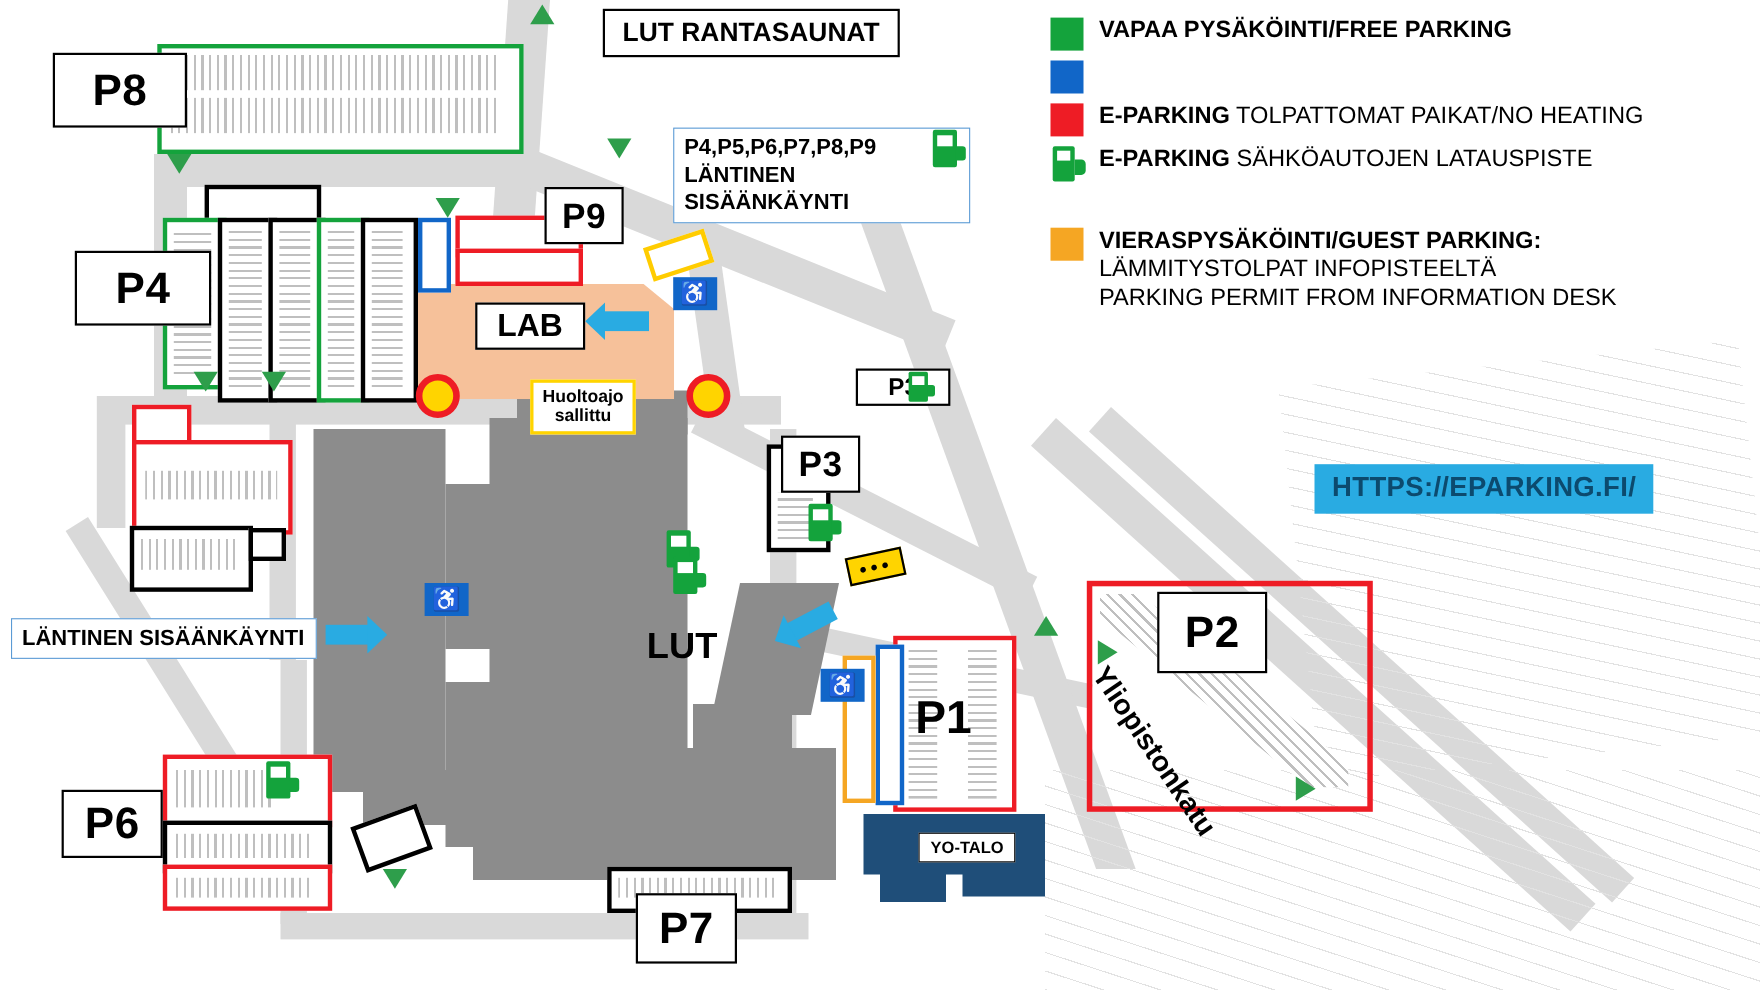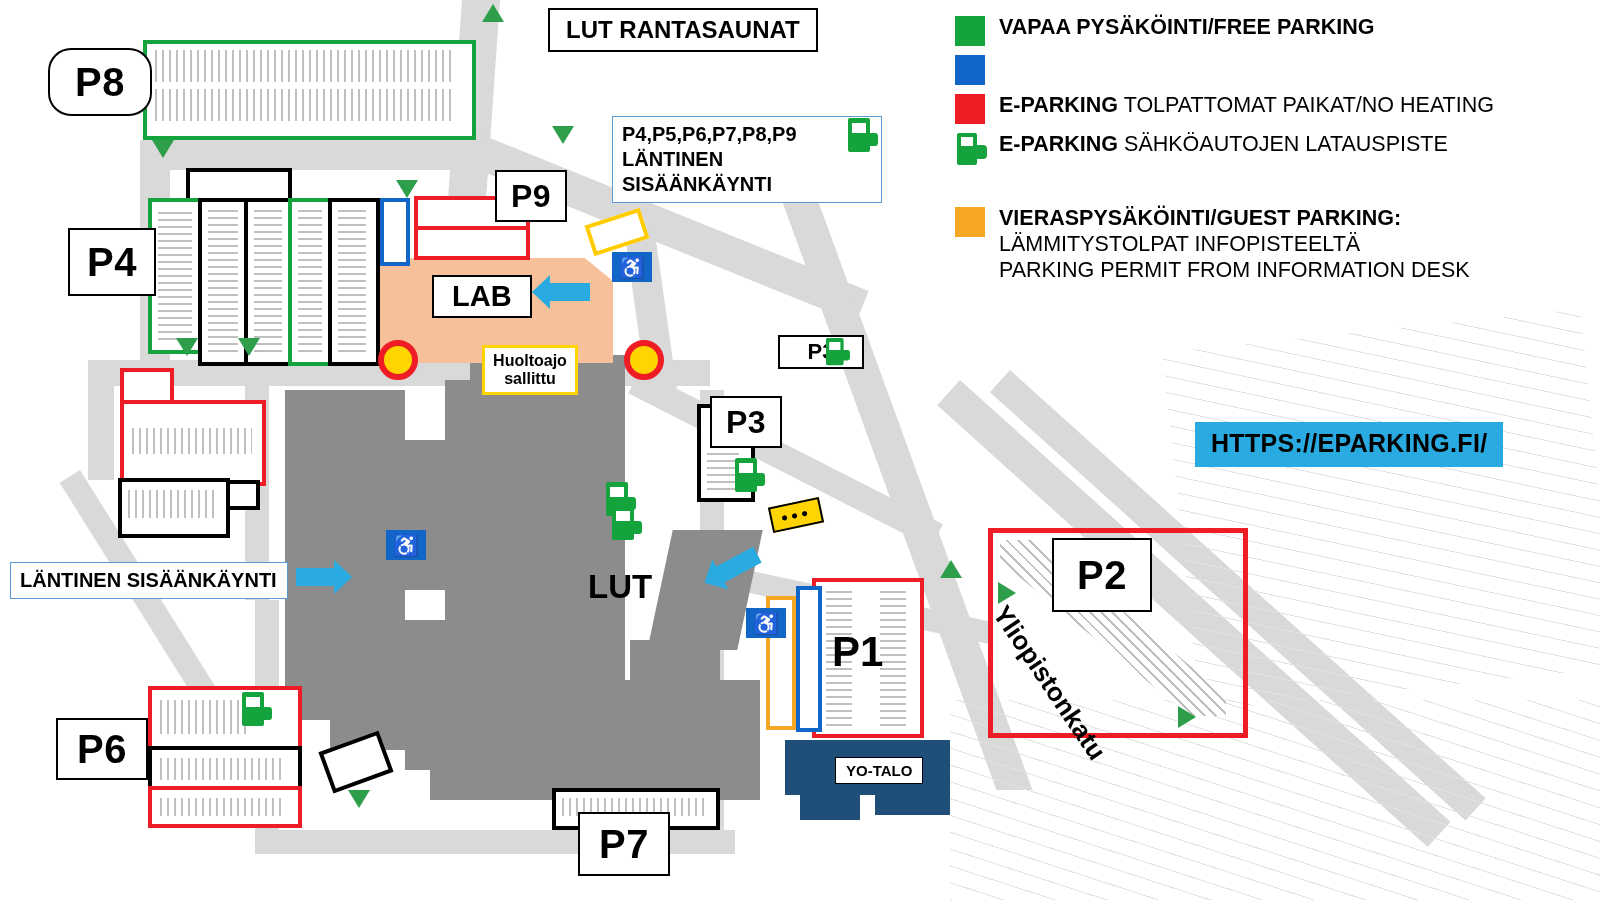--- a/index.html
+++ b/index.html
@@ -128,21 +128,21 @@
     width: 10px; height: 14px;
     background: #14a33c;
     border-radius: 0 4px 4px 0;
   }
 
   #url-badge {
     position: absolute;
     left: 1195px;
     top: 422px;
     background: #29abe2;
-    color: #000000;
+    color: #0c4a6e;
     font-weight: bold;
     font-size: 25px;
     padding: 7px 16px 9px 16px;
     letter-spacing: 0.3px;
   }
 
   
   .arrow-green {
     position: absolute;
     width: 0; height: 0;
@@ -360,41 +360,41 @@
 
   <div class="yo-talo-bldg" style="left:785px; top:740px; width:165px; height:55px;"></div>
   <div class="yo-talo-bldg" style="left:800px; top:790px; width:60px; height:30px;"></div>
   <div class="yo-talo-bldg" style="left:875px; top:790px; width:75px; height:25px;"></div>
   <div class="yo-talo-label" style="left:835px; top:757px;">YO-TALO</div>
 
   <div class="lot-fill brd-green" style="left:143px; top:40px; width:325px; height:92px;">
     <div class="hatch" style="left:8px; top:6px; width:300px; height:32px;"></div>
     <div class="hatch" style="left:8px; top:45px; width:300px; height:32px;"></div>
   </div>
-  <div class="label-box plot-label" style="left:48px; top:48px; width:104px; height:68px;border-radius:23px;">P8</div>
+  <div class="label-box plot-label" style="left:48px; top:48px; width:122px; height:68px;">P8</div>
 
   <div class="lot-fill brd-black" style="left:186px; top:168px; width:98px; height:28px;"></div>
 
   <div class="lot-fill brd-green" style="left:148px; top:198px; width:50px; height:148px;">
     <div class="hatch-h" style="left:6px; top:6px; width:34px; height:132px;"></div>
   </div>
   <div class="lot-fill brd-black" style="left:198px; top:198px; width:46px; height:160px;">
     <div class="hatch-h" style="left:6px; top:6px; width:30px; height:144px;"></div>
   </div>
   <div class="lot-fill brd-black" style="left:244px; top:198px; width:44px; height:160px;">
     <div class="hatch-h" style="left:6px; top:6px; width:28px; height:144px;"></div>
   </div>
   <div class="lot-fill brd-green" style="left:288px; top:198px; width:40px; height:160px;">
     <div class="hatch-h" style="left:6px; top:6px; width:24px; height:144px;"></div>
   </div>
   <div class="lot-fill brd-black" style="left:328px; top:198px; width:44px; height:160px;">
     <div class="hatch-h" style="left:6px; top:6px; width:28px; height:144px;"></div>
   </div>
   <div class="lot-fill brd-blue" style="left:380px; top:198px; width:22px; height:60px;"></div>
-  <div class="label-box plot-label" style="left:68px; top:228px; width:88px; height:68px;">P4</div>
+  <div class="label-box plot-label" style="left:68px; top:228px; width:124px; height:68px;">P4</div>
 
   <div class="lot-fill brd-red" style="left:414px; top:196px; width:108px; height:30px;"></div>
   <div class="lot-fill brd-red" style="left:414px; top:226px; width:108px; height:26px;"></div>
   <div class="label-box plot-label" style="left:495px; top:170px; width:72px; height:52px; font-size:32px;">P9</div>
 
   <div class="lot-fill brd-yellow" style="left:588px; top:216px; width:50px; height:24px; transform:rotate(-18deg);"></div>
 
   <div class="lot-fill brd-red" style="left:120px; top:368px; width:46px; height:34px;"></div>
   <div class="lot-fill brd-red" style="left:120px; top:400px; width:138px; height:78px;">
     <div class="hatch" style="left:8px; top:24px; width:120px; height:26px;"></div>

